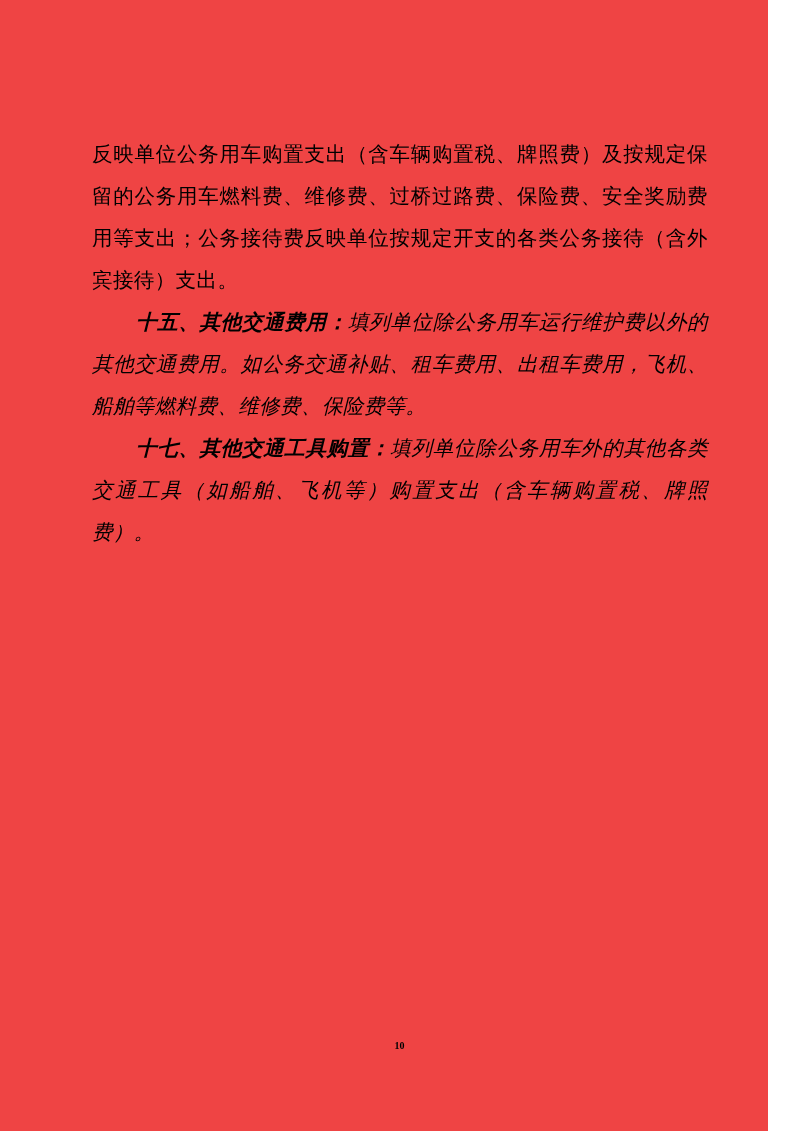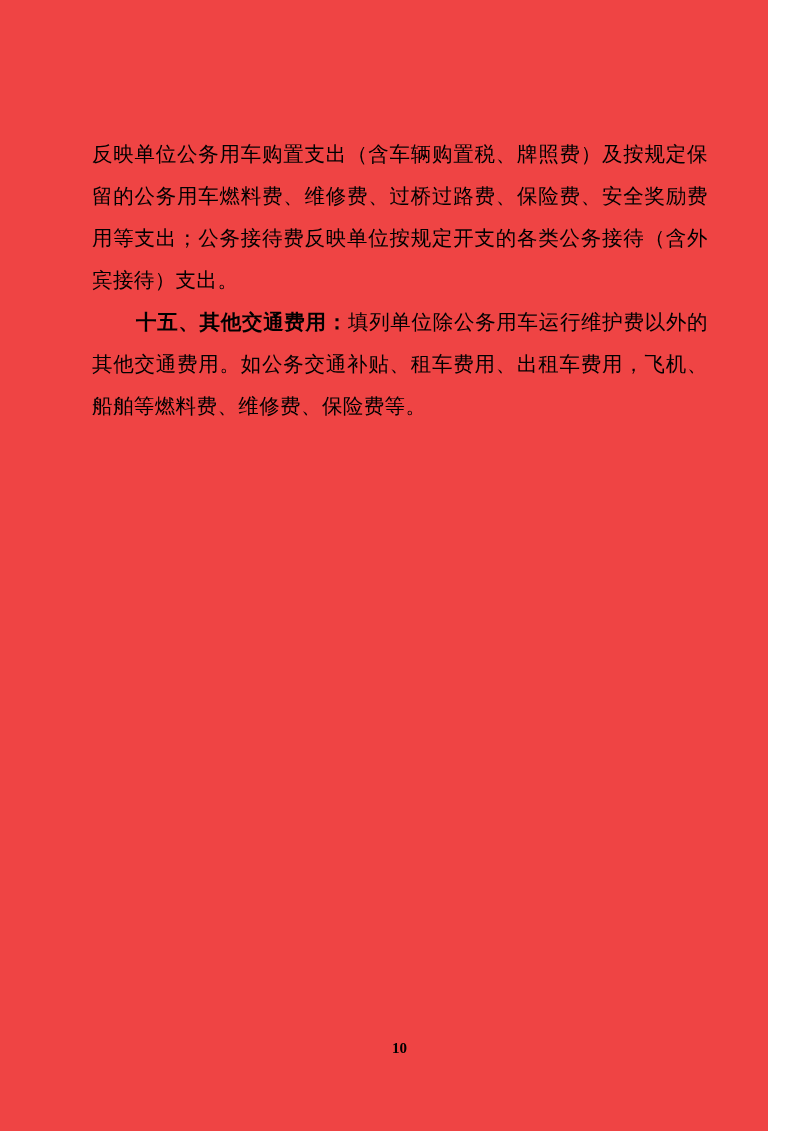--- a/index.html
+++ b/index.html
@@ -29,32 +29,33 @@
     font-size: 20.5px;
     line-height: 42px;
     letter-spacing: 0.4px;
     text-align: justify;
     text-justify: inter-ideograph;
     margin: 0 0 0 0;
     white-space: normal;
   }
   .para.indent {
     text-indent: 44px;
+    font-style: italic;
   }
   .para .lead {
     font-weight: bold;
   }
   .page-number {
     position: absolute;
     left: 0;
     right: 0;
     top: 1040px;
     text-align: center;
     font-family: "Liberation Serif", "DejaVu Serif", serif;
-    font-size: 15px;
+    font-size: 10px;
     font-weight: bold;
     color: #000000;
     padding-left: 31px;
   }
 </style>
 </head>
 <body>
 
 <div class="page">
 
@@ -62,19 +63,22 @@
 
     <p class="para">
       <span>反映单位公务用车购置支出（含车辆购置税、牌照费）及按规定保留的公务用车燃料费、维修费、过桥过路费、保险费、安全奖励费用等支出；公务接待费反映单位按规定开支的各类公务接待（含外宾接待）支出。</span>
     </p>
 
     <p class="para indent">
       <span class="lead">十五、其他交通费用：</span><span>填列单位除公务用车运行维护费以外的其他交通费用。如公务交通补贴、租车费用、出租车费用，飞机、船舶等燃料费、维修费、保险费等。</span>
     </p>
 
 
+    <p class="para indent">
+      <span class="lead">十七、其他交通工具购置：</span><span>填列单位除公务用车外的其他各类交通工具（如船舶、飞机等）购置支出（含车辆购置税、牌照费）。</span>
+    </p>
 
 
   </div>
 
   <div class="page-number">10</div>
 
 </div>
 
 </body></html>

